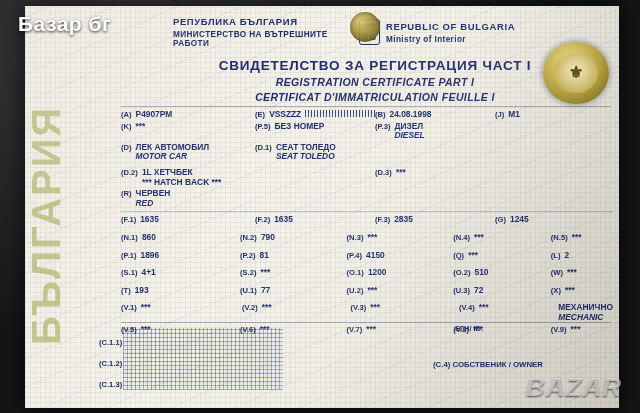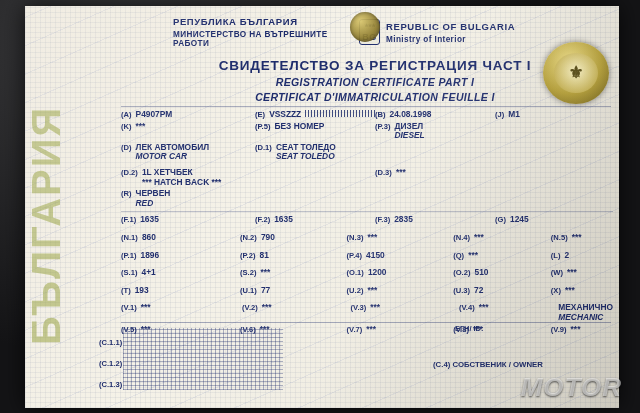--- a/index.html
+++ b/index.html
@@ -616,14 +616,15 @@
     </div>
 
     <div class="owner-row">
       <span>(C.4)</span>
       <span>СОБСТВЕНИК / OWNER</span>
     </div>
 
     <div class="glare"></div>
   </div>
 
-  <div class="wm-bazar">MOTOR</div>
+  <div class="wm-brand">Базар бг</div>
+  <div class="wm-bazar">BAZAR</div>
 </div>
 
 </body></html>

